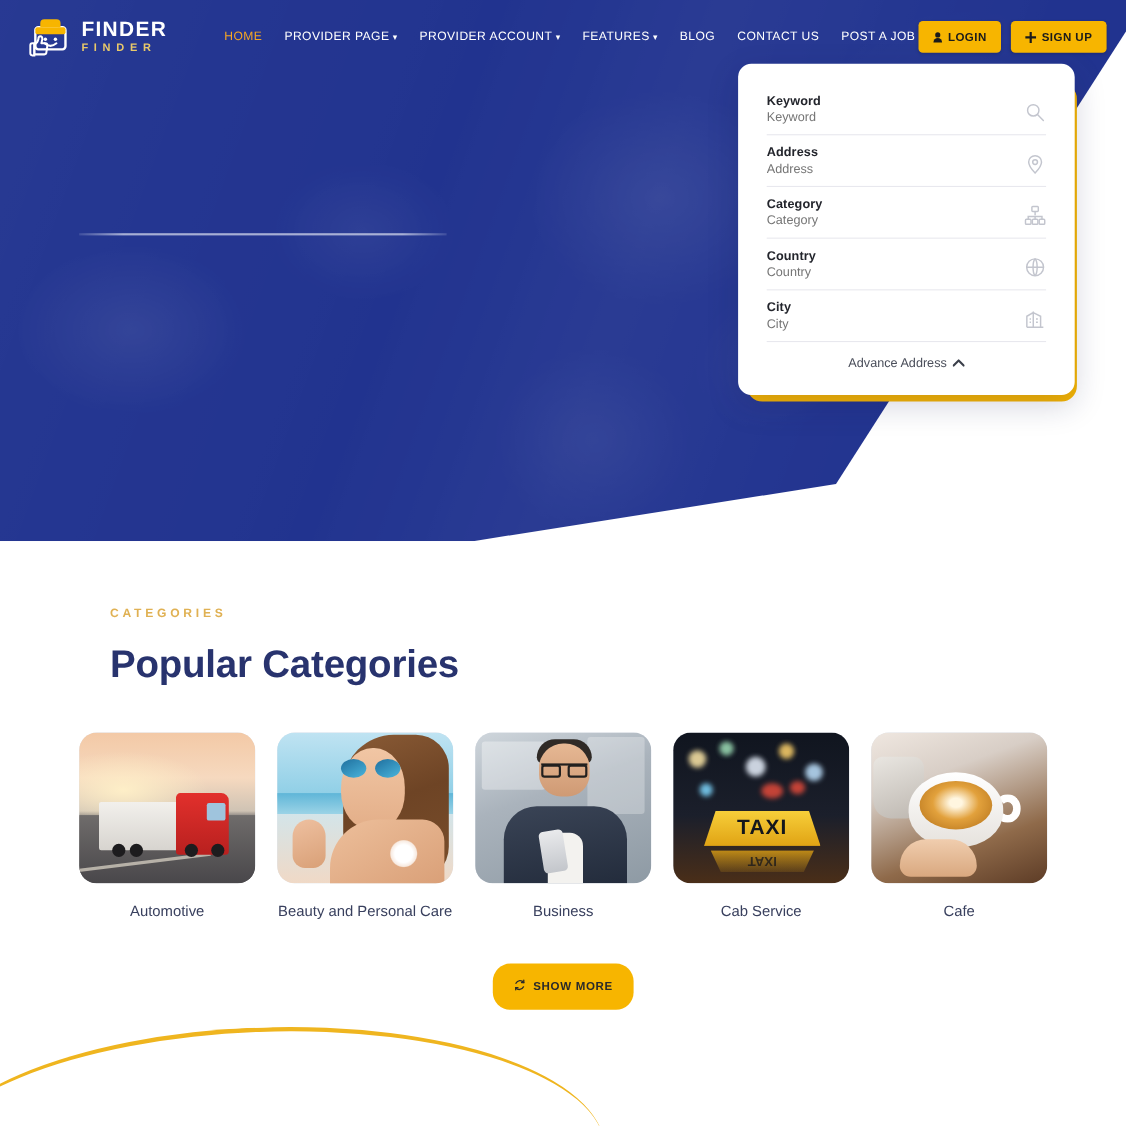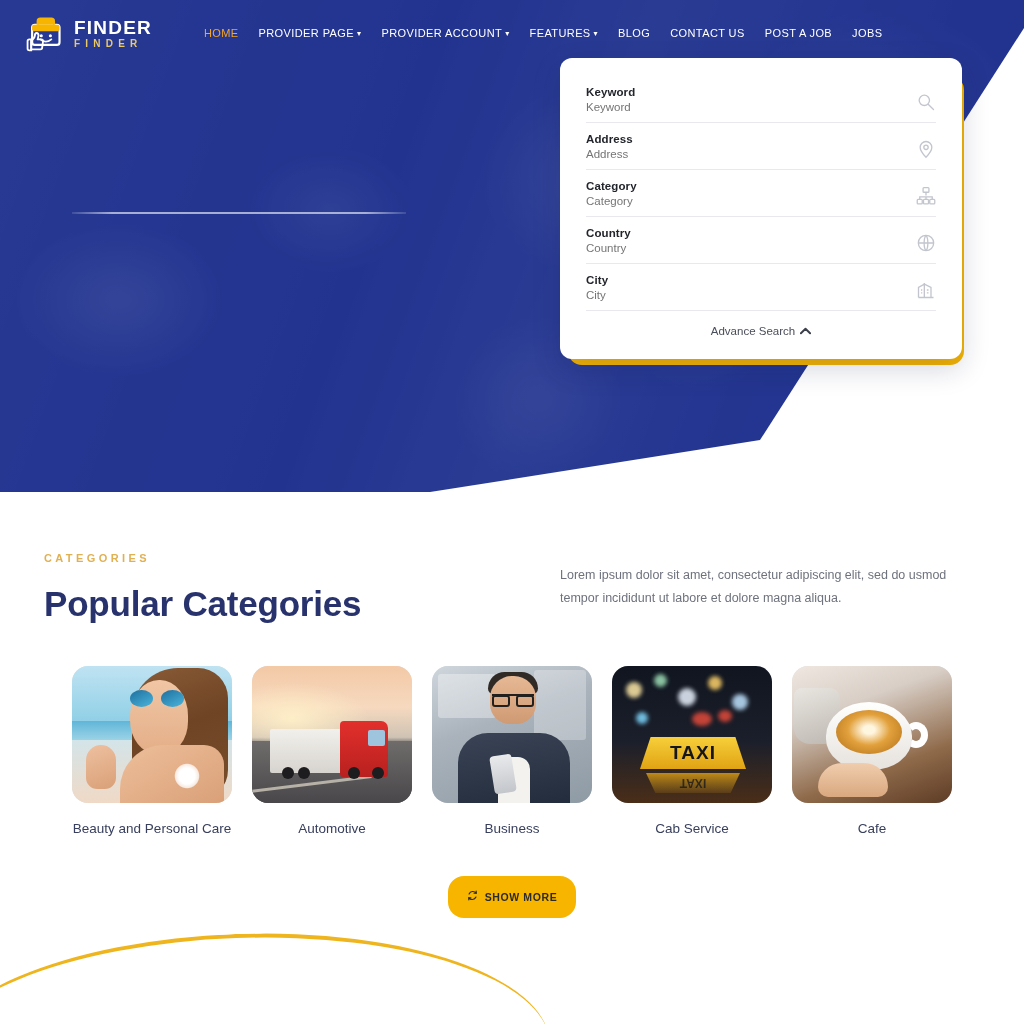--- a/index.html
+++ b/index.html
@@ -81,21 +81,21 @@
   .hl-2 {
     font-size:33px; font-weight:bold; color:#ffffff; letter-spacing:-.2px;
     line-height:1.25; margin-top:5px;
   }
   .hero-rule {
     width:334px; height:2px; margin-top:20px;
     background:linear-gradient(90deg, rgba(210,215,235,.15), rgba(210,215,235,.75) 12%, rgba(210,215,235,.75) 88%, rgba(210,215,235,.15));
   }
 
   
-  .search-wrap { position:absolute; right:62px; top:58px; width:402px; z-index:25; }
+  .search-wrap { position:absolute; right:47px; top:58px; width:306px; z-index:25; }
   .search-shadowbar {
     position:absolute; left:8px; right:-2px; top:18px; bottom:-6px;
     background:#f7b500; border-radius:14px;
   }
   .search-card {
     position:relative; background:#ffffff; border-radius:12px;
     padding:24px 26px 22px 26px;
     box-shadow:0 10px 28px rgba(20,30,80,.18);
   }
   .field {
@@ -127,21 +127,21 @@
   .adv-search {
     margin-top:14px; text-align:center; font-size:11.5px; color:#4a4e5a;
     cursor:pointer; display:flex; align-items:center; justify-content:center; gap:5px;
   }
   .adv-caret { font-size:10px; font-weight:bold; }
 
   
   .cats { position:absolute; left:0; top:500px; width:1024px; }
   .cats-head {
     display:flex; justify-content:space-between; align-items:flex-start;
-    padding:0 44px; margin-top:52px;
+    padding:0 100px; margin-top:52px;
   }
   .eyebrow {
     color:#e0b153; font-size:11px; font-weight:bold; letter-spacing:3.4px;
     text-transform:uppercase;
   }
   .cats-title {
     color:#28336e; font-size:35px; font-weight:bold; margin-top:20px;
     letter-spacing:-.2px;
   }
   .cats-desc {
@@ -323,20 +323,39 @@
       <span>CONTACT US</span>
     </div>
     <div class="nav-item">
       <span>POST A JOB</span>
     </div>
     <div class="nav-item">
       <span>JOBS</span>
     </div>
   </div>
 
+  <div class="nav-actions">
+    <button class="btn-pill">
+      <span>
+        <svg width="9" height="10" viewBox="0 0 10 11">
+            <circle cx="5" cy="3" r="2.6" fill="#1b1b1b"></circle>
+            <path d="M0.6 10.6 a4.4 4.4 0 0 1 8.8 0 z" fill="#1b1b1b"></path>
+          </svg>
+      </span>
+      <span>LOGIN</span>
+    </button>
+    <button class="btn-pill">
+      <span>
+        <svg width="10" height="10" viewBox="0 0 10 10">
+            <path d="M4 0h2v4h4v2H6v4H4V6H0V4h4z" fill="#1b1b1b"></path>
+          </svg>
+      </span>
+      <span>SIGN UP</span>
+    </button>
+  </div>
 </nav>
 
 <div class="search-wrap">
   <div class="search-shadowbar"></div>
   <div class="search-card">
 
     <div class="field">
       <div class="field-label">Keyword</div>
       <input class="field-input" type="text" placeholder="Keyword" style="">
       <span class="field-icon">
@@ -389,74 +408,73 @@
       <span class="field-icon">
         <svg viewBox="0 0 24 24" fill="none" stroke="currentColor" stroke-width="1.6">
             <path d="M3 21V9l7-4v16M10 21V5l8 4v12M3 21h18"></path>
             <path d="M6 12h1.5M6 15.5h1.5M13 12h2M13 15.5h2"></path>
           </svg>
       </span>
     </div>
 
 
     <div class="adv-search">
-      <span>Advance Search</span>
+      <span>Advance Address</span>
       <span class="adv-caret">
         <svg width="11" height="8" viewBox="0 0 12 8" fill="none" stroke="#3b3f4a" stroke-width="2.1" stroke-linecap="round" stroke-linejoin="round">
             <path d="M1 6.5 L6 1.5 L11 6.5"></path>
           </svg>
       </span>
     </div>
   </div>
 </div>
 
 <section class="cats">
   <div class="cats-head">
     <div>
       <div class="eyebrow">CATEGORIES</div>
       <div class="cats-title">Popular Categories</div>
     </div>
-    <div class="cats-desc">Lorem ipsum dolor sit amet, consectetur adipiscing elit, sed do usmod tempor incididunt ut labore et dolore magna aliqua.</div>
   </div>
 
   <div class="cat-grid">
+
+    <div class="cat-card">
+      <div class="cat-thumb">
+        <div class="art art-truck">
+          <div class="sky-glow"></div>
+            <div class="road"></div>
+            <div class="lane"></div>
+          <div class="trailer"></div>
+            <div class="cab"></div>
+          <div class="wheel" style="left:30px"></div>
+            <div class="wheel" style="left:46px"></div>
+          <div class="wheel" style="left:96px"></div>
+            <div class="wheel" style="left:120px"></div>
+        </div>
+      </div>
+      <div class="cat-label">Automotive</div>
+    </div>
 
     <div class="cat-card">
       <div class="cat-thumb">
         <div class="art art-beauty">
           <div class="sea"></div>
             <div class="head"></div>
             <div class="face"></div>
           <div class="glasses">
               <span class="lens" style="left:0"></span>
               <span class="lens" style="right:0"></span>
             </div>
           <div class="shoulder"></div>
             <div class="sun"></div>
             <div class="hand"></div>
         </div>
       </div>
       <div class="cat-label">Beauty and Personal Care</div>
-    </div>
-
-    <div class="cat-card">
-      <div class="cat-thumb">
-        <div class="art art-truck">
-          <div class="sky-glow"></div>
-            <div class="road"></div>
-            <div class="lane"></div>
-          <div class="trailer"></div>
-            <div class="cab"></div>
-          <div class="wheel" style="left:30px"></div>
-            <div class="wheel" style="left:46px"></div>
-          <div class="wheel" style="left:96px"></div>
-            <div class="wheel" style="left:120px"></div>
-        </div>
-      </div>
-      <div class="cat-label">Automotive</div>
     </div>
 
     <div class="cat-card">
       <div class="cat-thumb">
         <div class="art art-biz">
           <div class="bgpane"></div>
             <div class="bgpane2"></div>
           <div class="suit"></div>
             <div class="shirt"></div>
           <div class="hair"></div>

